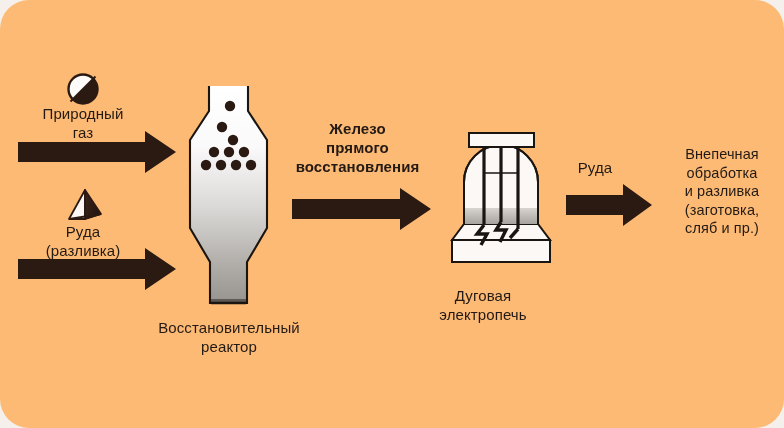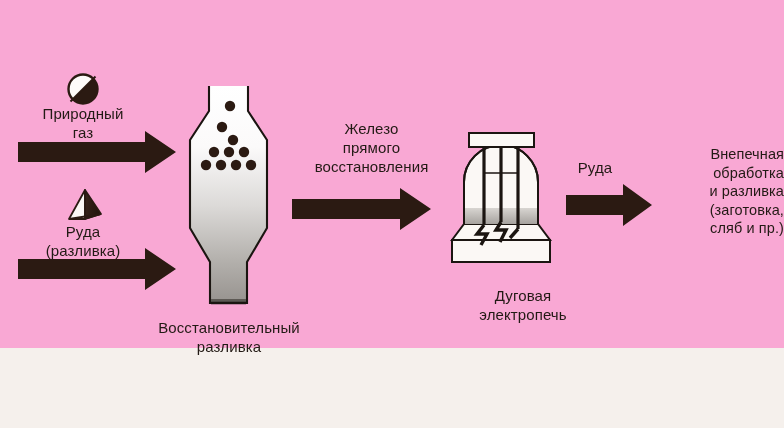--- a/index.html
+++ b/index.html
@@ -9,40 +9,41 @@
   body {
     width: 784px;
     height: 428px;
     background: #f5f0ec;
     font-family: "Liberation Sans", "DejaVu Sans", sans-serif;
     overflow: hidden;
   }
   #diagram-root {
     position: relative;
     width: 784px;
-    height: 348px;
-    background: #f9a8d4;
+    height: 428px;
+    background: #fdba74;
+    border-radius: 29px;
   }
   .svg-layer {
     position: absolute;
     left: 0;
     top: 0;
     width: 784px;
     height: 428px;
   }
   .lbl {
     position: absolute;
     color: #231a15;
     font-size: 15px;
     line-height: 19px;
     white-space: pre-line;
     letter-spacing: 0.1px;
   }
   .lbl.center { text-align: center; }
-  .lbl.left { text-align: right; }
+  .lbl.left { text-align: center; }
   .small { font-size: 14.5px; line-height: 18.5px; }
 </style>
 </head>
 <body>
 
 <div id="diagram-root">
 
   <svg class="svg-layer" viewBox="0 0 784 428" xmlns="http://www.w3.org/2000/svg">
     <defs>
       <linearGradient id="vesselGrad" x1="0" y1="0" x2="0" y2="1">
@@ -167,31 +168,31 @@
       </g>
     </g>
   </svg>
 
   <div class="lbl center" style="left:22px; top:104px; width:122px;">Природный
 газ</div>
 
   <div class="lbl center" style="left:22px; top:222px; width:122px;">Руда
 (разливка)</div>
 
-  <div class="lbl center" style="left:304px; top:119px; width:135px;">Железо
+  <div class="lbl center" style="left:290px; top:119px; width:135px;font-weight:bold;">Железо
 прямого
 восстановления</div>
 
   <div class="lbl center" style="left:553px; top:158px; width:84px;">Руда</div>
 
   <div class="lbl left small" style="left:660px; top:145px; width:124px;">Внепечная
 обработка
 и разливка
 (заготовка,
 сляб и пр.)</div>
 
   <div class="lbl center" style="left:148px; top:318px; width:162px;">Восстановительный
-разливка</div>
+реактор</div>
 
-  <div class="lbl center" style="left:458px; top:286px; width:130px;text-align:center;">Дуговая
+  <div class="lbl center" style="left:418px; top:286px; width:130px;text-align:center;">Дуговая
 электропечь</div>
 
 </div>
 
 </body></html>

